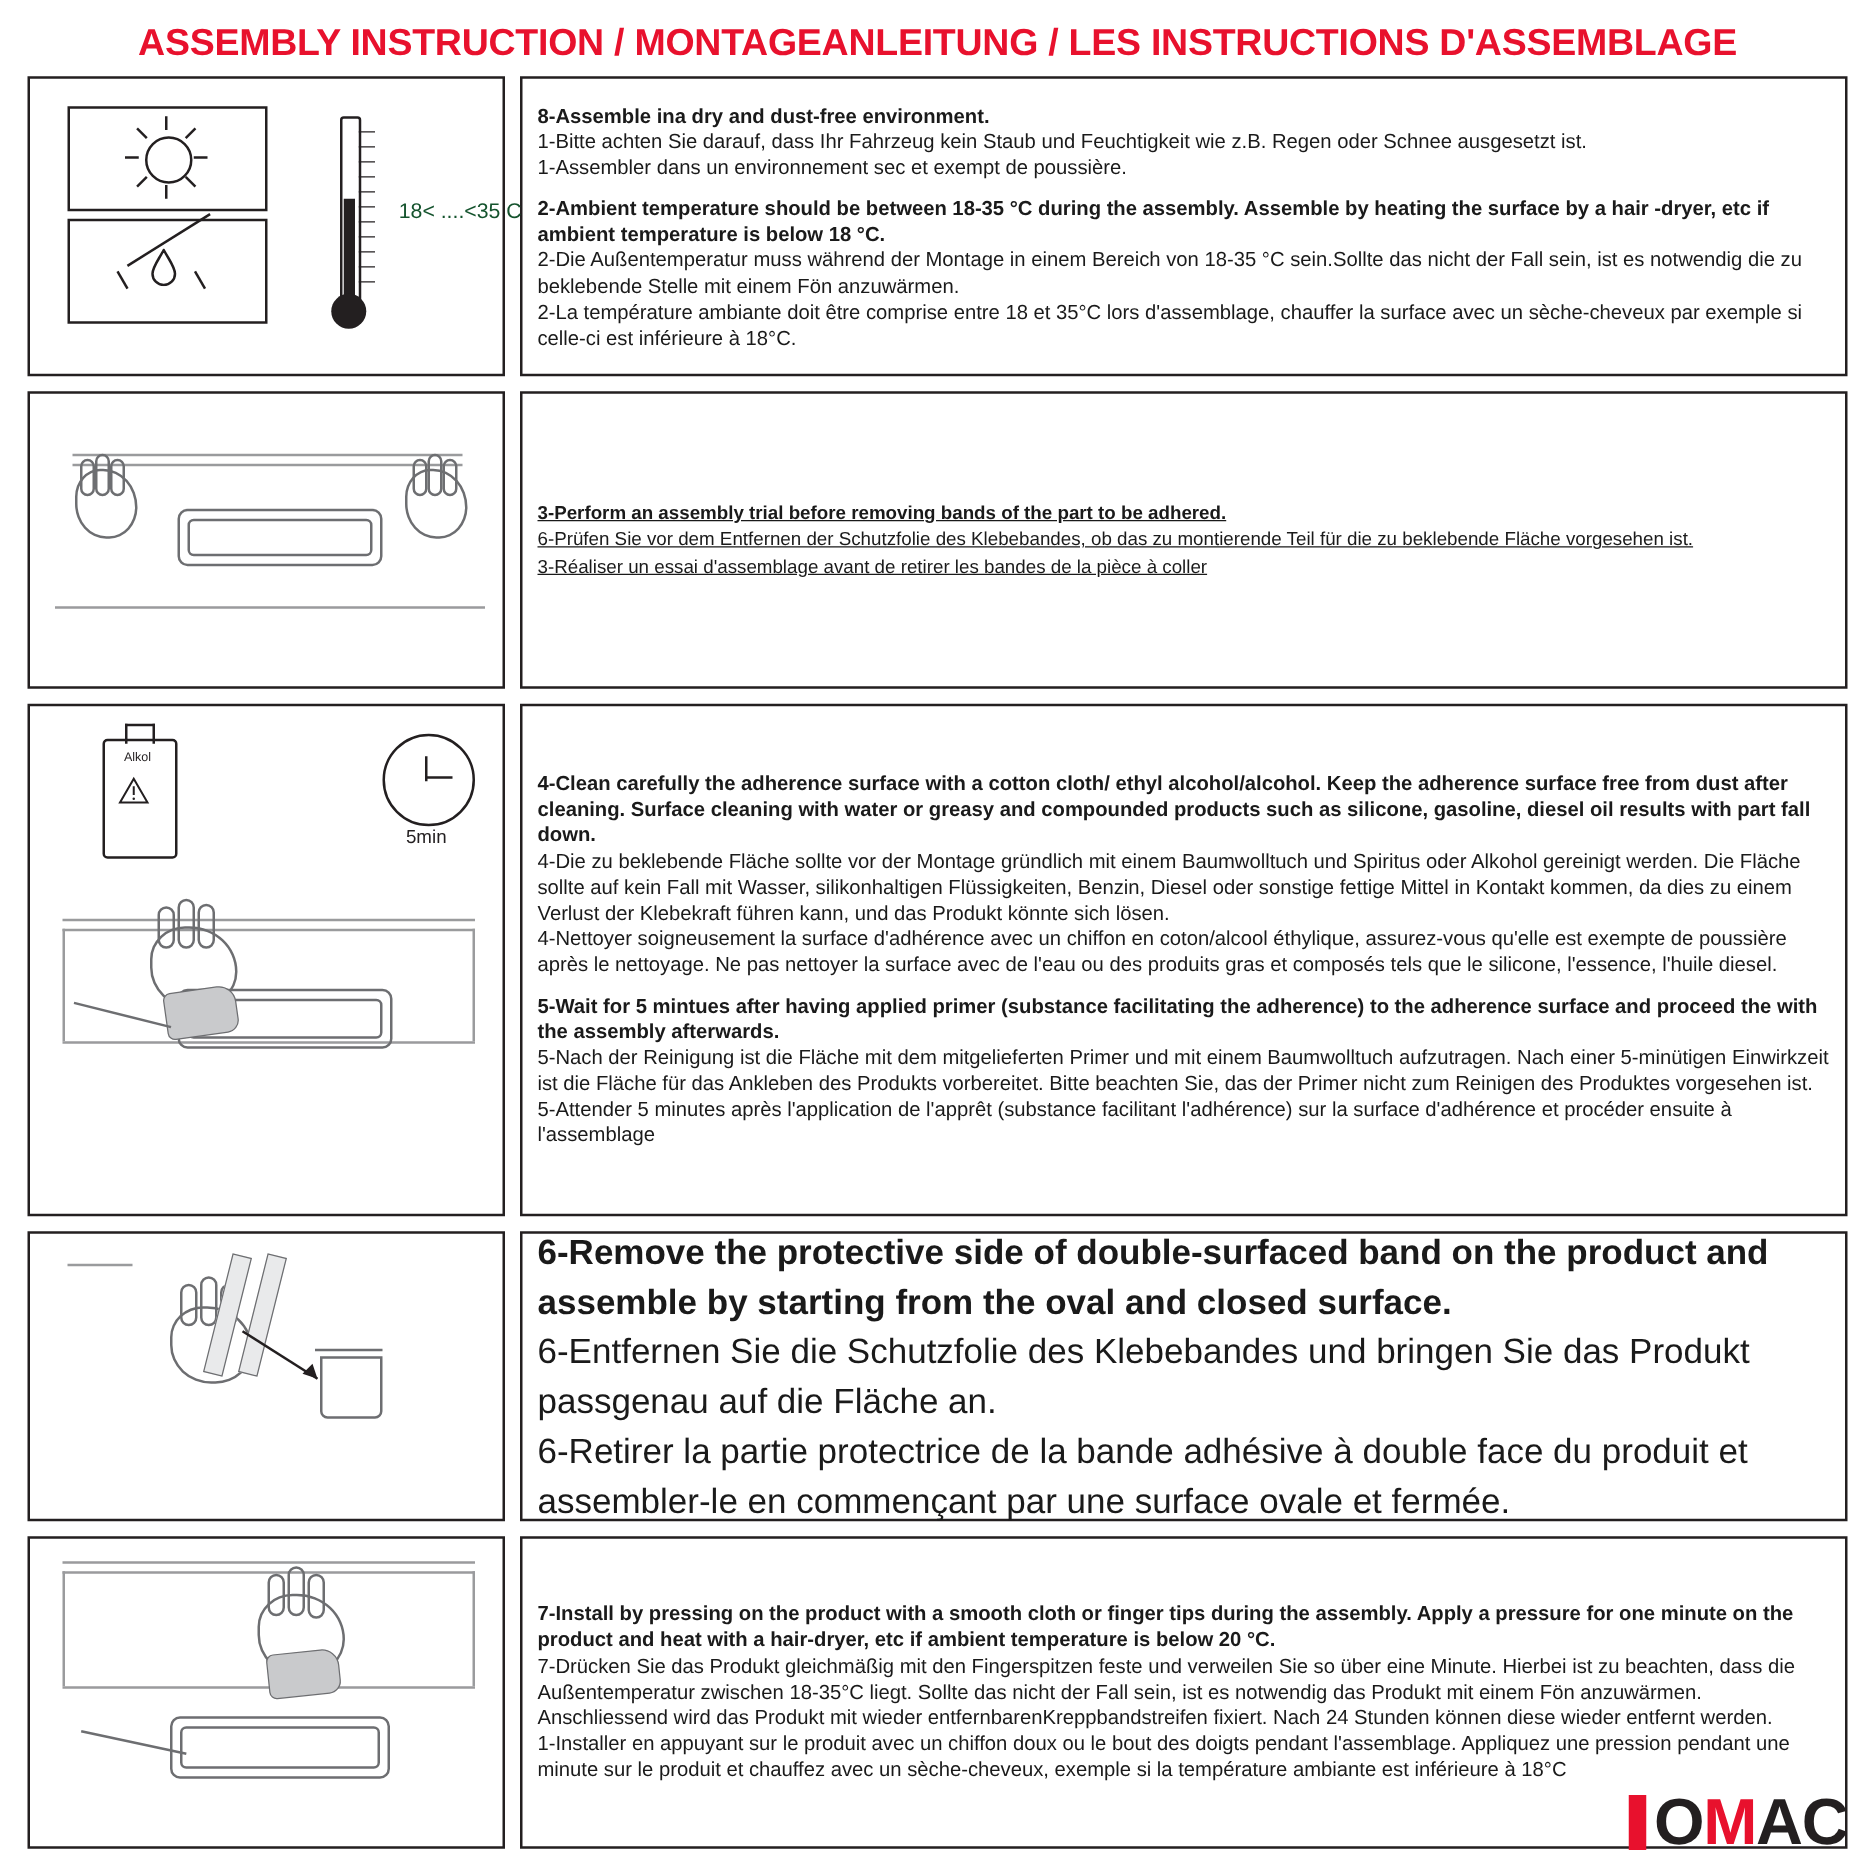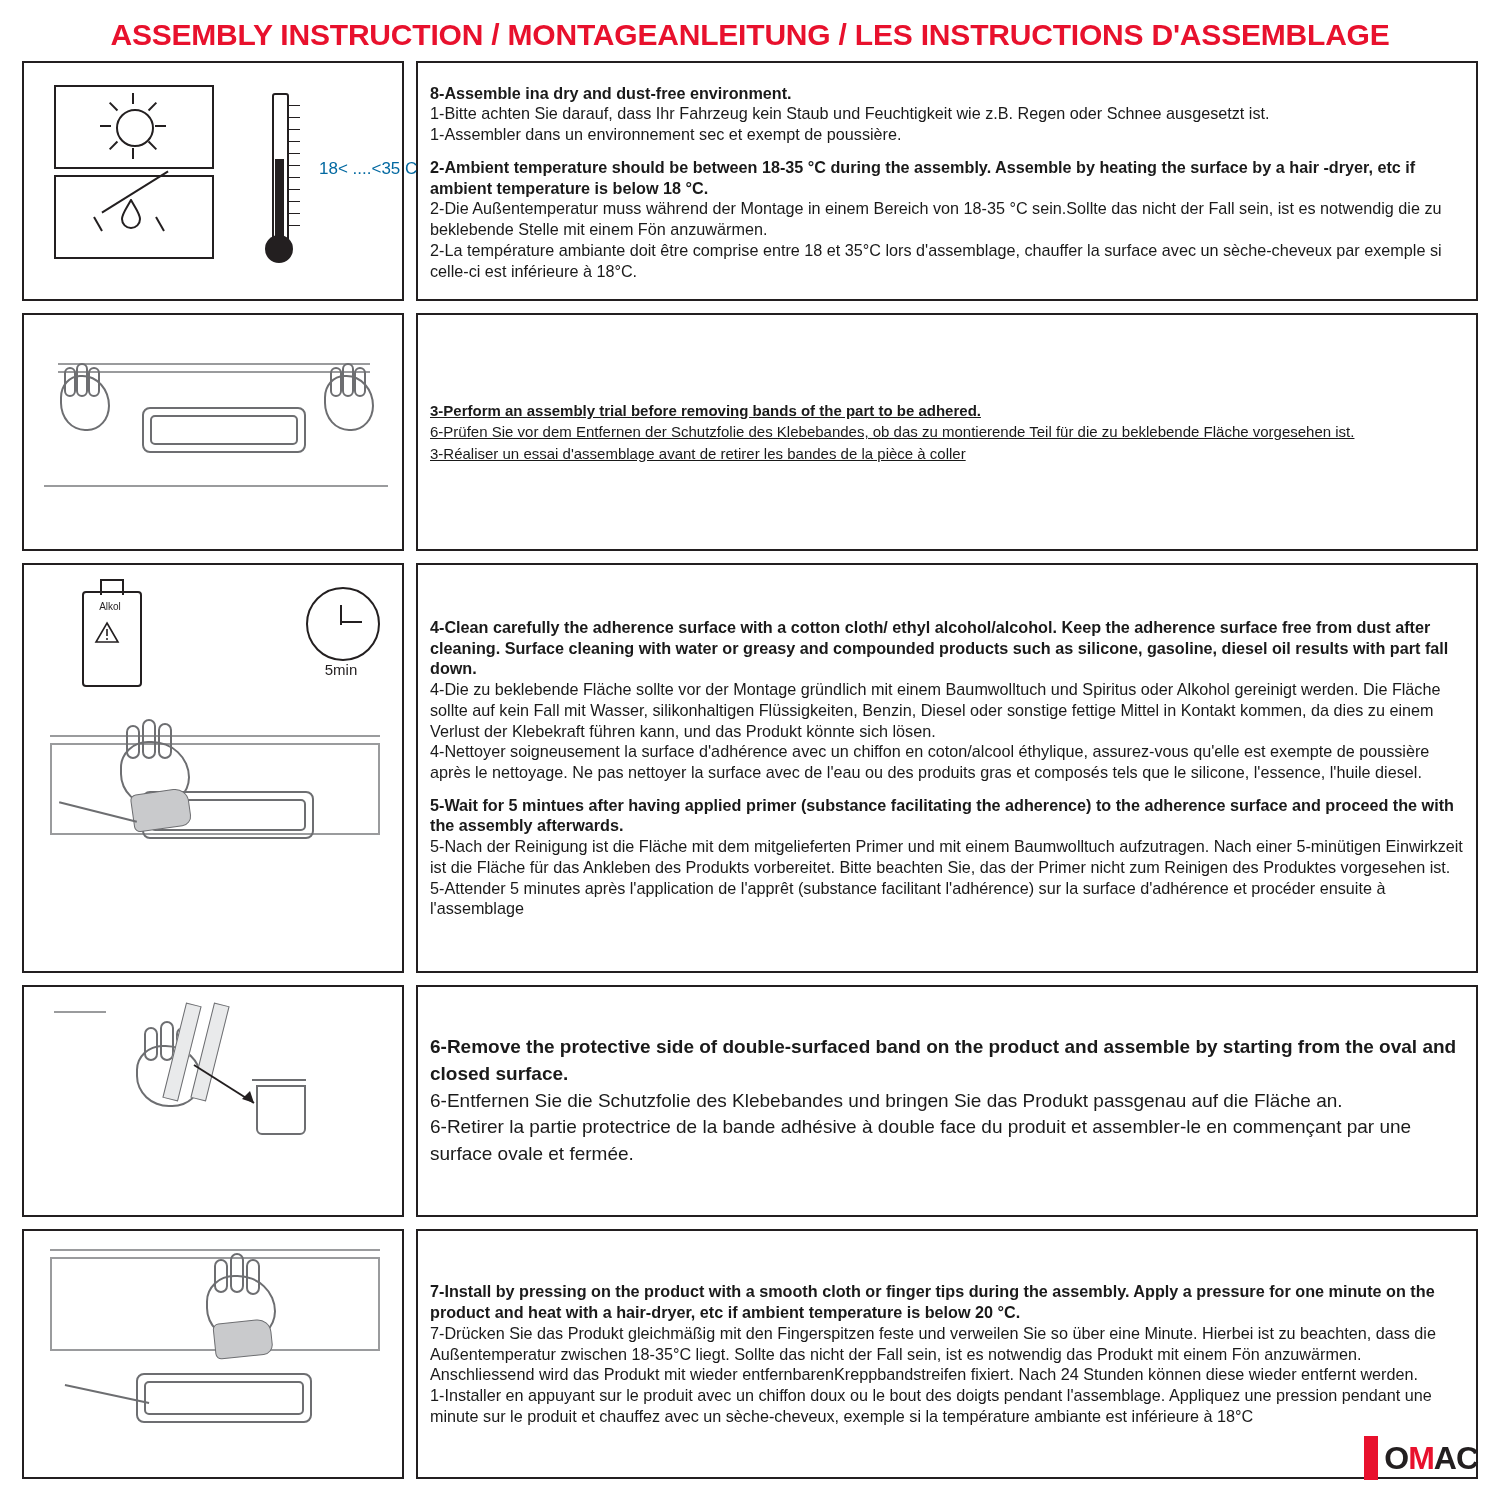--- a/index.html
+++ b/index.html
@@ -69,21 +69,21 @@
   .gap {
     height: 12px;
   }
 
   
   .r1 .cell-txt { padding-top: 10px; }
   .t-sm { font-size: 16.2px; }
   .t-xs { font-size: 16.2px; }
 
   .r2 .cell-txt .p { font-size: 15px; line-height: 1.42; text-decoration: underline; }
-  .r4 .cell-txt .p { font-size: 19px; line-height: 1.42; }
+  .r4 .cell-txt .p { font-size: 28px; line-height: 1.42; }
 
   .r1 { height: 240px; }
   .r2 { height: 238px; }
   .r3 { height: 410px; }
   .r4 { height: 232px; }
   .r5 { height: 250px; }
 
   
   .ill { position: absolute; inset: 0; }
   .box {
@@ -114,21 +114,21 @@
   }
   .thermo-fill {
     position: absolute; left: 251px; top: 96px; width: 9px; height: 86px;
     background: #231f20;
   }
   .tick {
     position: absolute; left: 263px; width: 13px; height: 0;
     border-top: 1.5px solid #231f20;
   }
   .temp-label {
-    position: absolute; left: 295px; top: 96px; font-size: 17px; color: #0369a1;
+    position: absolute; left: 295px; top: 96px; font-size: 17px; color: #14532d;
     white-space: nowrap;
   }
   .drop {
     position: absolute; left: 96px; top: 136px; width: 22px; height: 30px;
   }
   .slash {
     position: absolute; left: 72px; top: 128px; width: 78px; height: 2px;
     background: #231f20; transform: rotate(-32deg);
   }
 
@@ -193,21 +193,21 @@
     align-items: center;
     height: 56px;
   }
   .logo-red {
     background: #e8112d;
     width: 14px;
     height: 44px;
     margin-right: 6px;
   }
   .logo-text {
-    font-size: 32px;
+    font-size: 52px;
     font-weight: bold;
     letter-spacing: -1px;
     color: #231f20;
     line-height: 1;
   }
   .logo-text .a { color: #e8112d; }
 </style>
 </head>
 <body>
 

